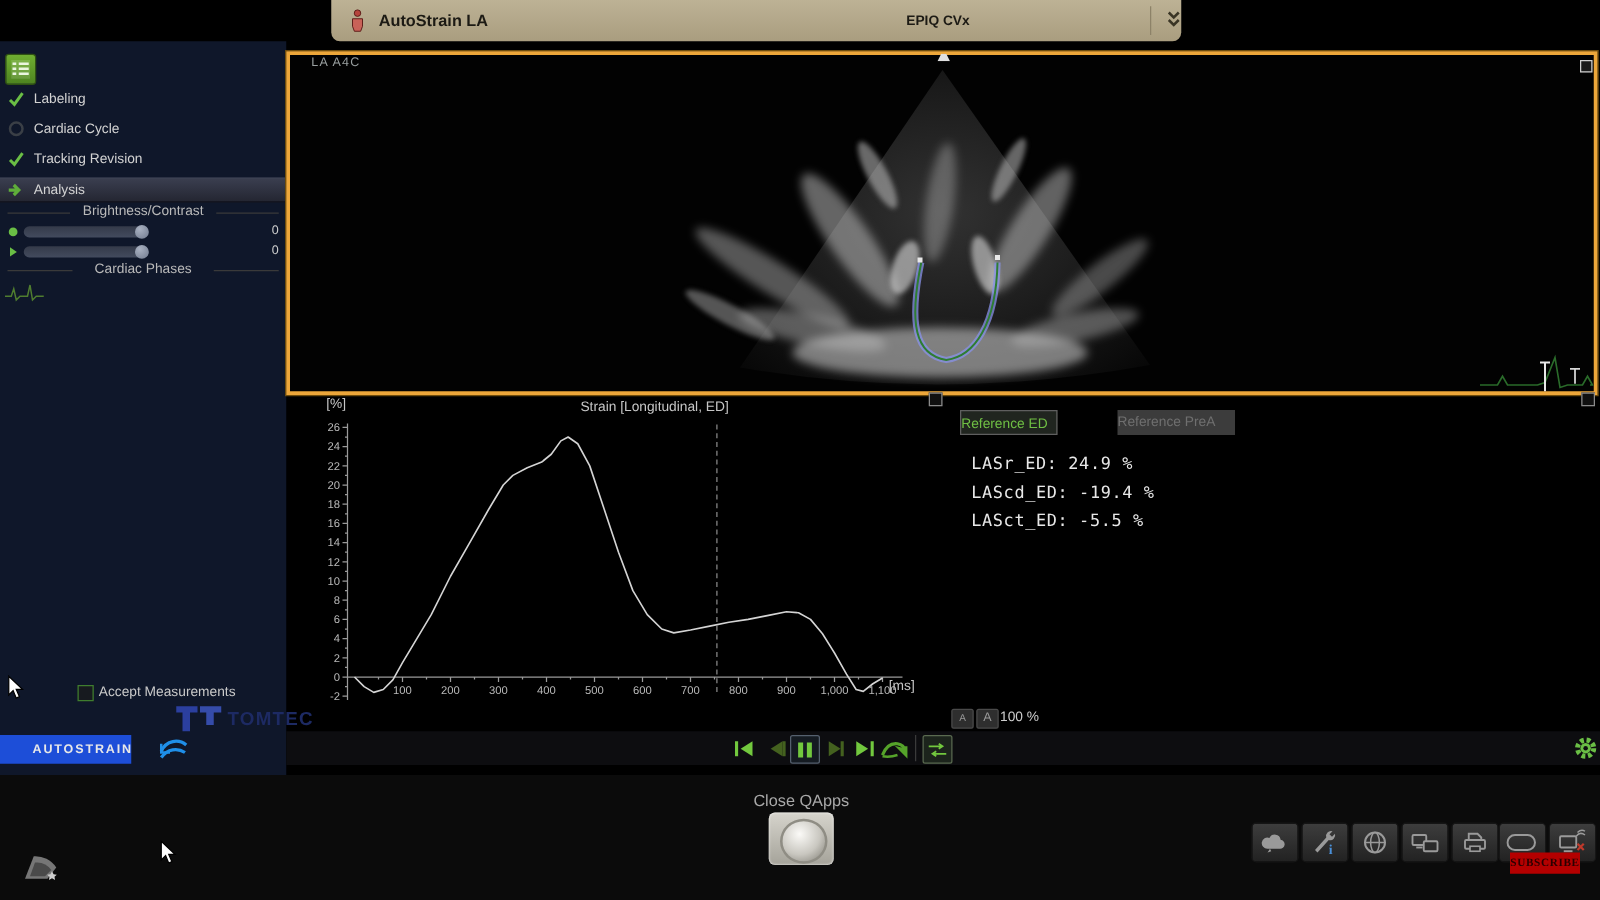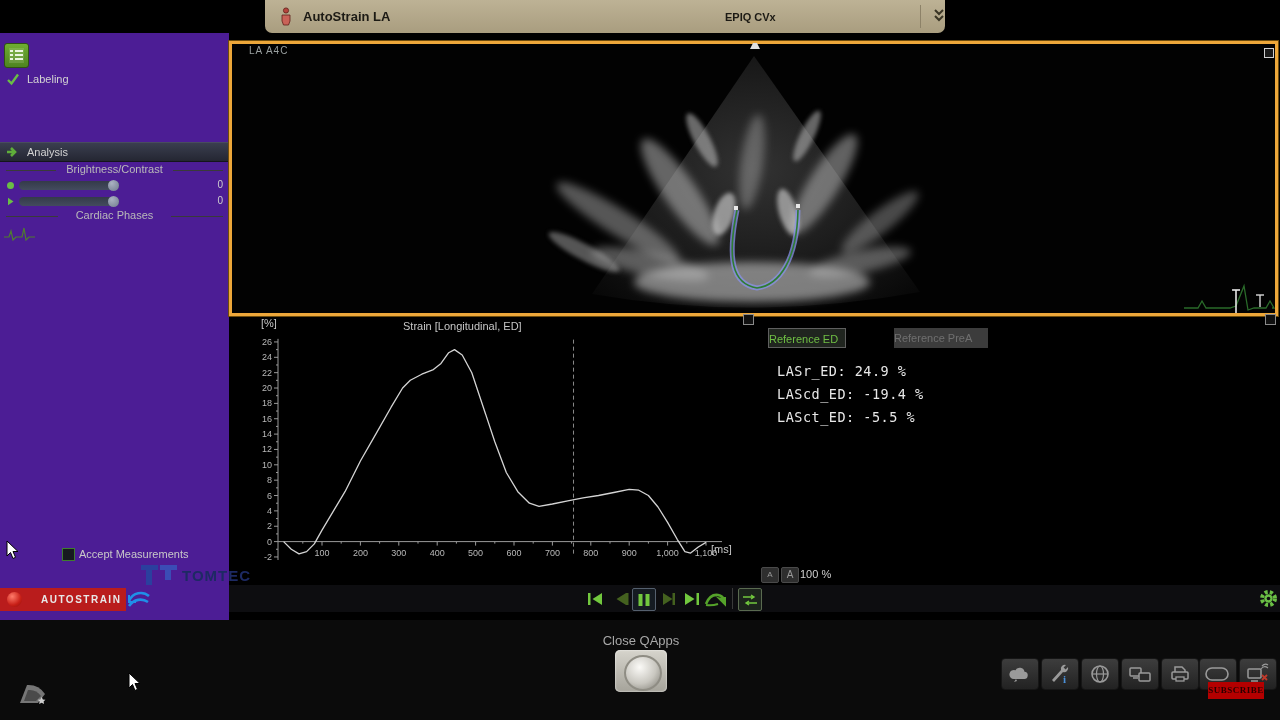--- a/index.html
+++ b/index.html
@@ -10,21 +10,21 @@
   
   .topbar{left:265px;top:0;width:680px;height:33px;
     background:linear-gradient(#bdb295,#a99d7f);
     border-radius:0 0 7px 7px;display:flex;align-items:center;}
   .topbar .title{color:#1c1a14;font-size:13px;font-weight:bold;margin-left:14px;}
   .topbar .machine{position:absolute;left:460px;color:#1c1a14;font-size:11px;font-weight:bold;}
   .topbar .sep{position:absolute;left:655px;top:5px;width:1px;height:23px;background:#8d8268;}
   .topbar .chev{position:absolute;left:664px;top:6px;width:20px;height:20px;}
 
   
-  .sidebar{left:0;top:33px;width:229px;height:587px;background:#4c1d95;}
+  .sidebar{left:0;top:33px;width:229px;height:587px;background:#0f172a;}
   .menu-btn{position:absolute;left:4px;top:10px;width:23px;height:23px;border-radius:3px;
     background:linear-gradient(#6fae31,#4e8420);border:1px solid #2f5212;}
   .step{position:absolute;left:0;width:229px;height:18px;display:flex;align-items:center;font-size:11px;color:#d2d2d2;}
   .step .ic{width:14px;height:14px;margin:0 7px 0 6px;flex:0 0 auto;}
   .step.active{background:linear-gradient(#3a3e4f,#242632);border-top:1px solid #484c5e;border-bottom:1px solid #14151c;align-items:center;}
   .sec-hdr{position:absolute;left:0;width:229px;text-align:center;font-size:11px;color:#b9b9b9;}
   .sec-hdr:before,.sec-hdr:after{content:"";position:absolute;top:7px;width:52px;height:1px;background:#3a3a3a;}
   .sec-hdr:before{left:6px;}
   .sec-hdr:after{right:6px;}
   .sec-hdr.bc:before,.sec-hdr.bc:after{width:50px;}
@@ -39,21 +39,21 @@
 
   
   .img-panel{left:229px;top:41px;width:1049px;height:275px;background:#020202;
     border:3px solid #eda73a;box-sizing:border-box;box-shadow:0 0 0 1px #6e4c0c;}
   .view-label{position:absolute;left:249px;top:45px;font-size:10px;color:#9aa0a0;letter-spacing:1px;}
   .top-marker{left:747px;top:43px;}
   .corner-ic{position:absolute;width:8px;height:8px;border:1px solid #cfcfcf;background:#1a1a1a;}
   .handle{position:absolute;width:9px;height:9px;border:1px solid #8a8a8a;background:#101010;}
 
   
-  .chart-title{left:403px;top:320px;width:180px;text-align:left;font-size:11px;color:#c6c6c6;}
+  .chart-title{left:403px;top:320px;width:180px;text-align:right;font-size:11px;color:#c6c6c6;}
   .chart-ylab{left:261px;top:317px;font-size:11px;color:#c6c6c6;}
   .chart-xlab{left:711px;top:543px;font-size:11px;color:#c6c6c6;}
 
   
   .tab{position:absolute;top:328px;height:20px;font-size:11px;line-height:20px;text-align:left;box-sizing:border-box;}
   .tab.on{left:768px;width:78px;color:#6fbf44;background:#20251f;border:1px solid #5f5f5f;}
   .tab.off{left:894px;width:94px;color:#6f6f6f;background:#3c3c3c;}
   .meas{position:absolute;left:777px;font-size:13.5px;color:#e8e8e8;
     font-family:"DejaVu Sans Mono",monospace;letter-spacing:0.5px;}
   .fontbtn{position:absolute;top:567px;width:16px;height:14px;background:#2e2e2e;border:1px solid #4a4a4a;
@@ -64,21 +64,21 @@
 
   
   .playbar{left:229px;top:585px;width:1051px;height:27px;background:#0d0d10;}
   .pb-btn{position:absolute;top:3px;width:22px;height:21px;display:flex;align-items:center;justify-content:center;}
   .pb-btn.framed{border:1px solid #55606e;background:#151b22;border-radius:2px;}
   .pb-sep{position:absolute;top:3px;width:1px;height:21px;background:#3a3a3a;}
   .loopbox{border:1px solid #5a6a50;background:#1c241c;border-radius:2px;}
 
   
   .console{left:0;top:620px;width:1280px;height:100px;background:#0b0b0b;}
-  .autostrain-bar{left:0;top:588px;width:126px;height:23px;background:#b91c1c;display:flex;align-items:center;}
+  .autostrain-bar{left:0;top:588px;width:105px;height:23px;background:#1d4ed8;display:flex;align-items:center;}
   .rec-dot{width:15px;height:15px;border-radius:50%;margin-left:7px;
     background:radial-gradient(circle at 35% 30%,#ff7a6a,#c81f17 60%,#8c0f0a);}
   .as-text{color:#e8e8e8;font-size:10px;font-weight:bold;letter-spacing:1.5px;margin-left:19px;}
   .tomtec{left:140px;top:563px;display:flex;align-items:flex-start;}
   .tomtec .word{color:#1d2a63;font-weight:bold;font-size:15px;letter-spacing:1px;margin-top:4px;}
   .closeq{left:561px;top:633px;width:160px;text-align:center;font-size:13px;color:#a8a8a8;}
   .trackball{left:615px;top:650px;width:52px;height:42px;border-radius:5px;
     background:linear-gradient(#d6d4cc,#a5a39a);box-shadow:inset 0 0 2px #fff;}
   .trackball .ball{position:absolute;left:9px;top:5px;width:34px;height:32px;border-radius:50%;
     background:radial-gradient(circle at 40% 32%,#fbfaf7,#c9c7c0 55%,#7d7b72);
@@ -120,20 +120,32 @@
       <rect x="5" y="14" width="3" height="2" fill="#eaf5df"></rect>
         <rect x="10" y="14" width="8" height="2" fill="#eaf5df"></rect>
     </svg>
   </div>
 
   <div class="step" style="top:37px">
     <svg class="ic" viewBox="0 0 14 14">
       <path d="M2,8 L5.5,11.5 L12,2.5" fill="none" stroke="#6abe45" stroke-width="2.4"></path>
       </svg>
     <span>Labeling</span>
+  </div>
+  <div class="step" style="top:61px">
+    <svg class="ic" viewBox="0 0 14 14">
+      <circle cx="7" cy="7" r="5" fill="none" stroke="#3a3f46" stroke-width="2"></circle>
+      </svg>
+    <span>Cardiac Cycle</span>
+  </div>
+  <div class="step" style="top:85px">
+    <svg class="ic" viewBox="0 0 14 14">
+      <path d="M2,8 L5.5,11.5 L12,2.5" fill="none" stroke="#6abe45" stroke-width="2.4"></path>
+      </svg>
+    <span>Tracking Revision</span>
   </div>
   <div class="step active" style="top:109px">
     <svg class="ic" viewBox="0 0 14 14">
       <path d="M1,7 h7 M5,3 l4,4 -4,4" fill="none" stroke="#5fae3a" stroke-width="2.6"></path>
       </svg>
     <span>Analysis</span>
   </div>
 
   <div class="sec-hdr bc" style="top:130px">Brightness/Contrast</div>
 

